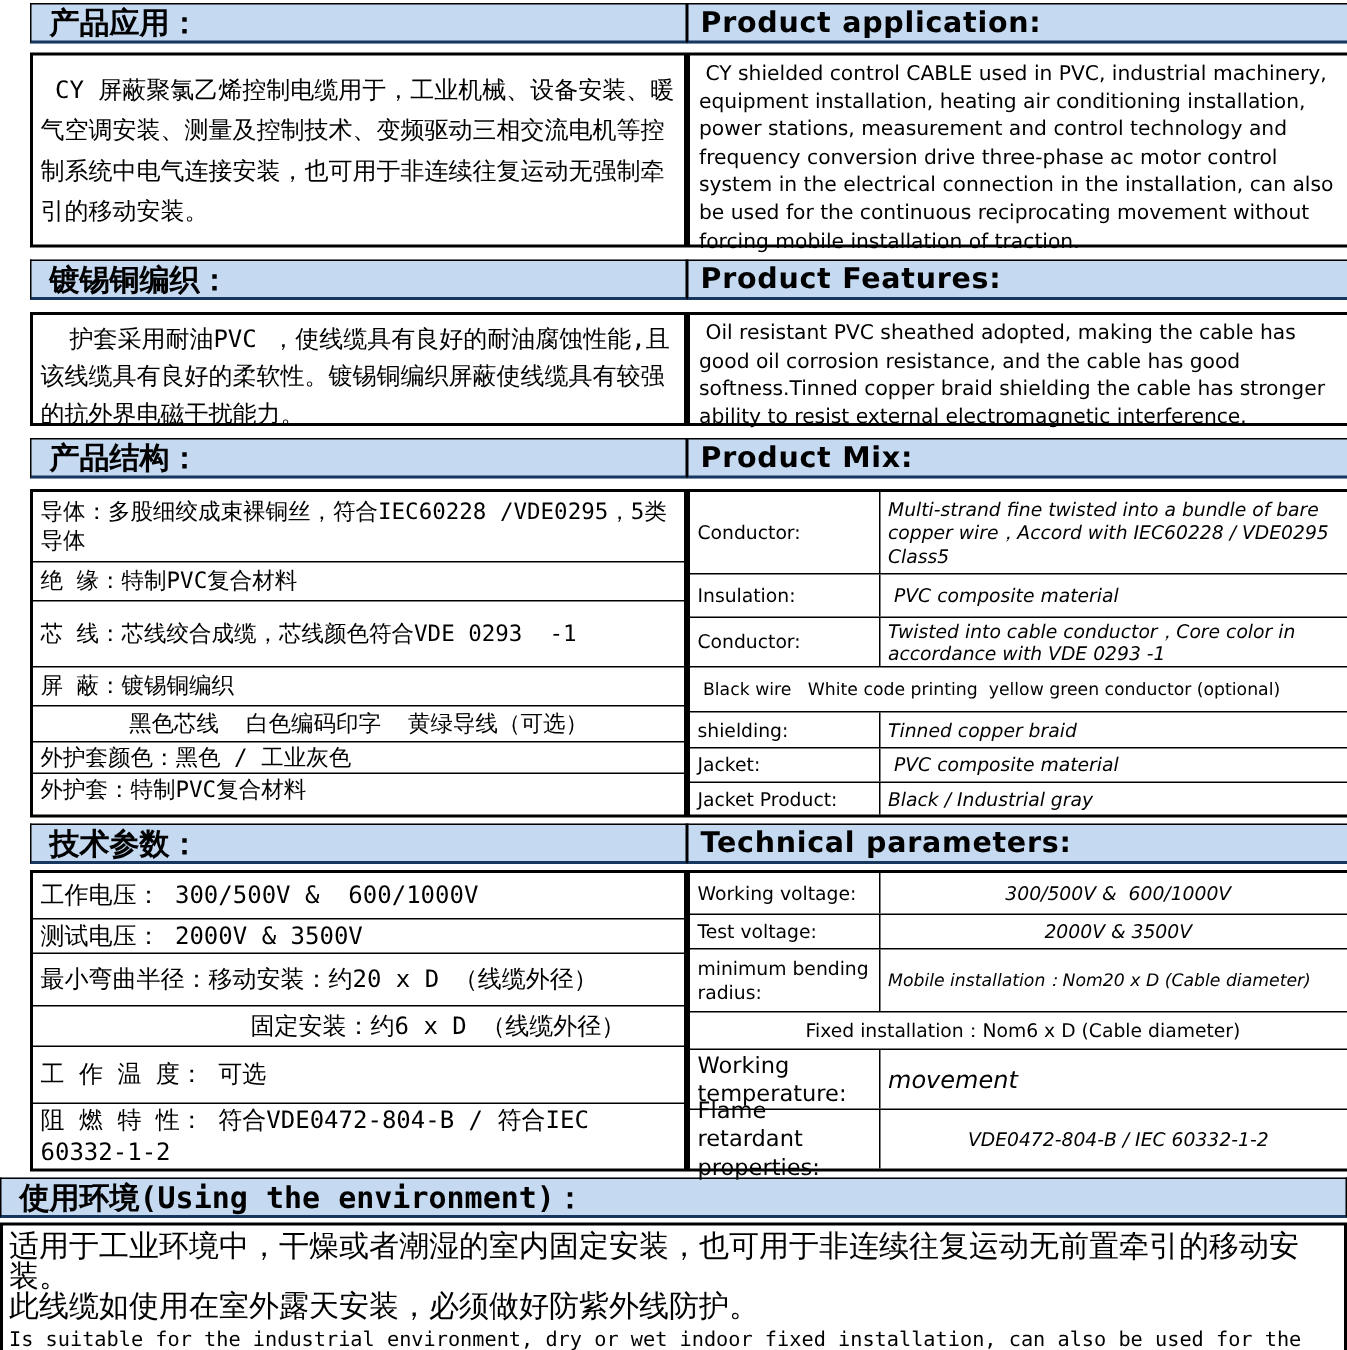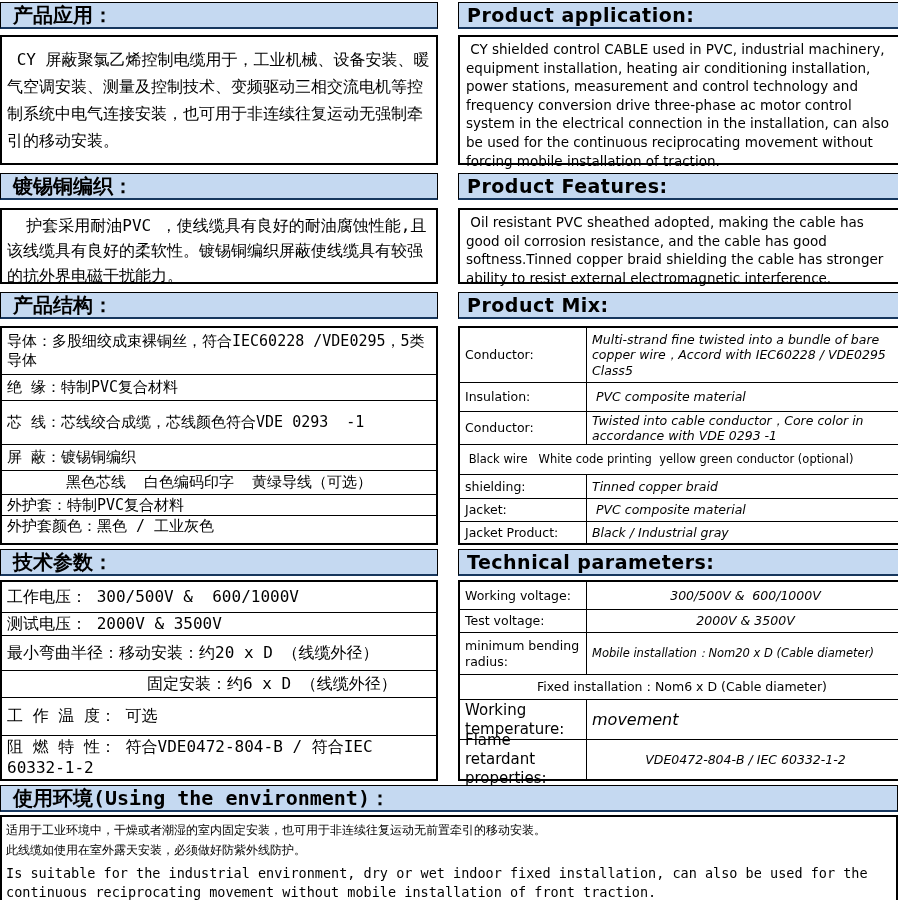--- a/index.html
+++ b/index.html
@@ -2,21 +2,21 @@
 <html><head>
 <meta charset="utf-8">
 <style>
   * { margin:0; padding:0; box-sizing:border-box; }
   html,body { background:#fff; }
   .page {
     position:relative; width:898px; height:900px; background:#fff;
     color:#000; overflow:hidden;
     font-family:"DejaVu Sans","Liberation Sans",sans-serif;
   }
-  .duo { display:flex; gap:20px; }
+  .duo { display:flex; gap:0;padding-left:20px; }
   .col-l { width:438px; flex:0 0 438px; }
   .col-r { width:448px; flex:0 0 448px; }
 
   
   .hdr {
     background:#C5D9F1;
     border:1px solid #000;
     border-bottom:2.5px solid #17375E;
     height:27px; display:flex; align-items:center;
     font-weight:bold; white-space:pre;
@@ -88,21 +88,21 @@
   #td-en .tr:nth-child(2){ height:23px; }
   #td-en .tr:nth-child(3){ height:42px; }
   #td-en .tr:nth-child(4){ height:25px; }
   #td-en .tr:nth-child(5){ height:40px; }
   #td-en .tr:nth-child(6){ height:40px; }
   #td-en .tr:nth-child(5) .lb, #td-en .tr:nth-child(6) .lb { font-size:15px; line-height:19px; }
   #td-en .tr:nth-child(5) .vl { font-size:16px; }
 
   
   .env-box { width:898px; min-height:97px; padding:3px 4px 2px 4px; }
-  .env-zh { font-size:12px; line-height:20px; }
+  .env-zh { font-size:20px; line-height:20px; }
   .env-en { font-size:13.5px; line-height:19px; margin-top:4px;
     font-family:"DejaVu Sans Mono","Liberation Mono",monospace; }
 
   
   .mt-a  { margin-top:2px; }
   .gap-s { margin-top:6px; }
   .s-b   { margin-top:8px; }
   .s-b2  { margin-top:8px; }
   .s-c   { margin-top:8px; }
   .s-c2  { margin-top:7px; }
@@ -169,24 +169,24 @@
       <div class="tr">
           <div class="cell single">芯 线：芯线绞合成缆，芯线颜色符合VDE 0293  -1</div>
         </div>
       <div class="tr">
           <div class="cell single">屏 蔽：镀锡铜编织</div>
         </div>
       <div class="tr">
           <div class="cell single c">黑色芯线  白色编码印字  黄绿导线（可选）</div>
         </div>
       <div class="tr">
+          <div class="cell single">外护套颜色：黑色 / 工业灰色</div>
+        </div>
+      <div class="tr">
           <div class="cell single">外护套：特制PVC复合材料</div>
-        </div>
-      <div class="tr">
-          <div class="cell single">外护套颜色：黑色 / 工业灰色</div>
         </div>
     </div>
     <div class="col-r tbl" id="tc-en">
       <div class="tr">
         <div class="cell lb">Conductor:</div>
         <div class="cell vl">Multi-strand fine twisted into a bundle of bare copper wire，Accord with IEC60228 / VDE0295 Class5</div>
       </div>
       <div class="tr">
         <div class="cell lb">Insulation:</div>
         <div class="cell vl"> PVC composite material</div>

